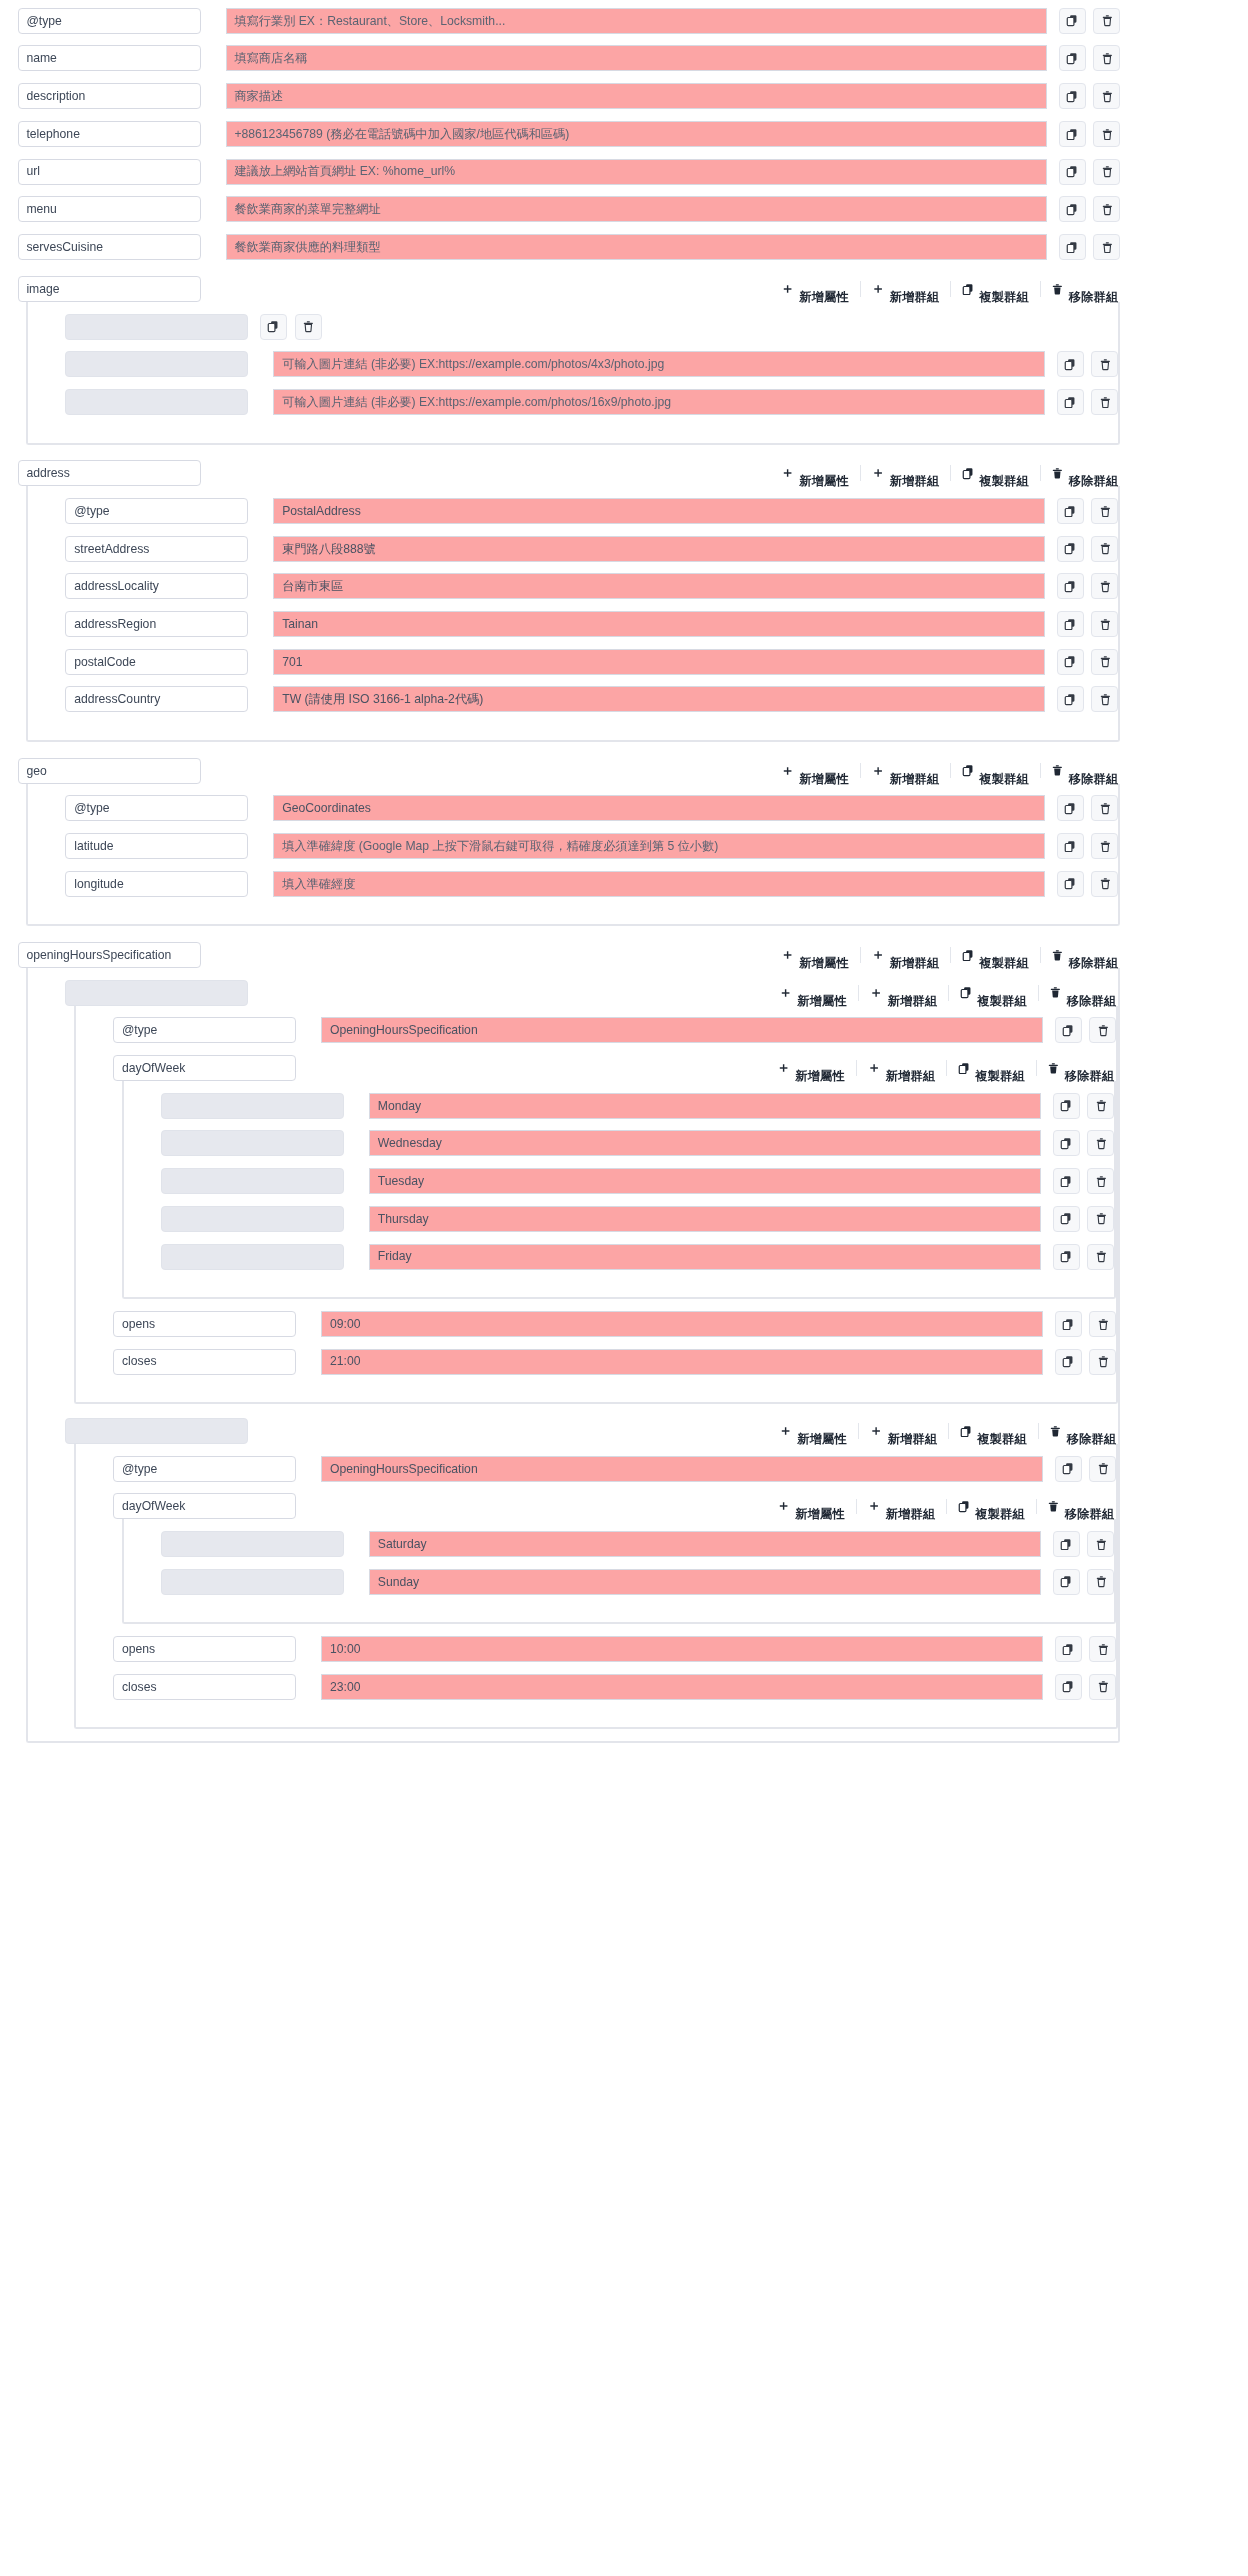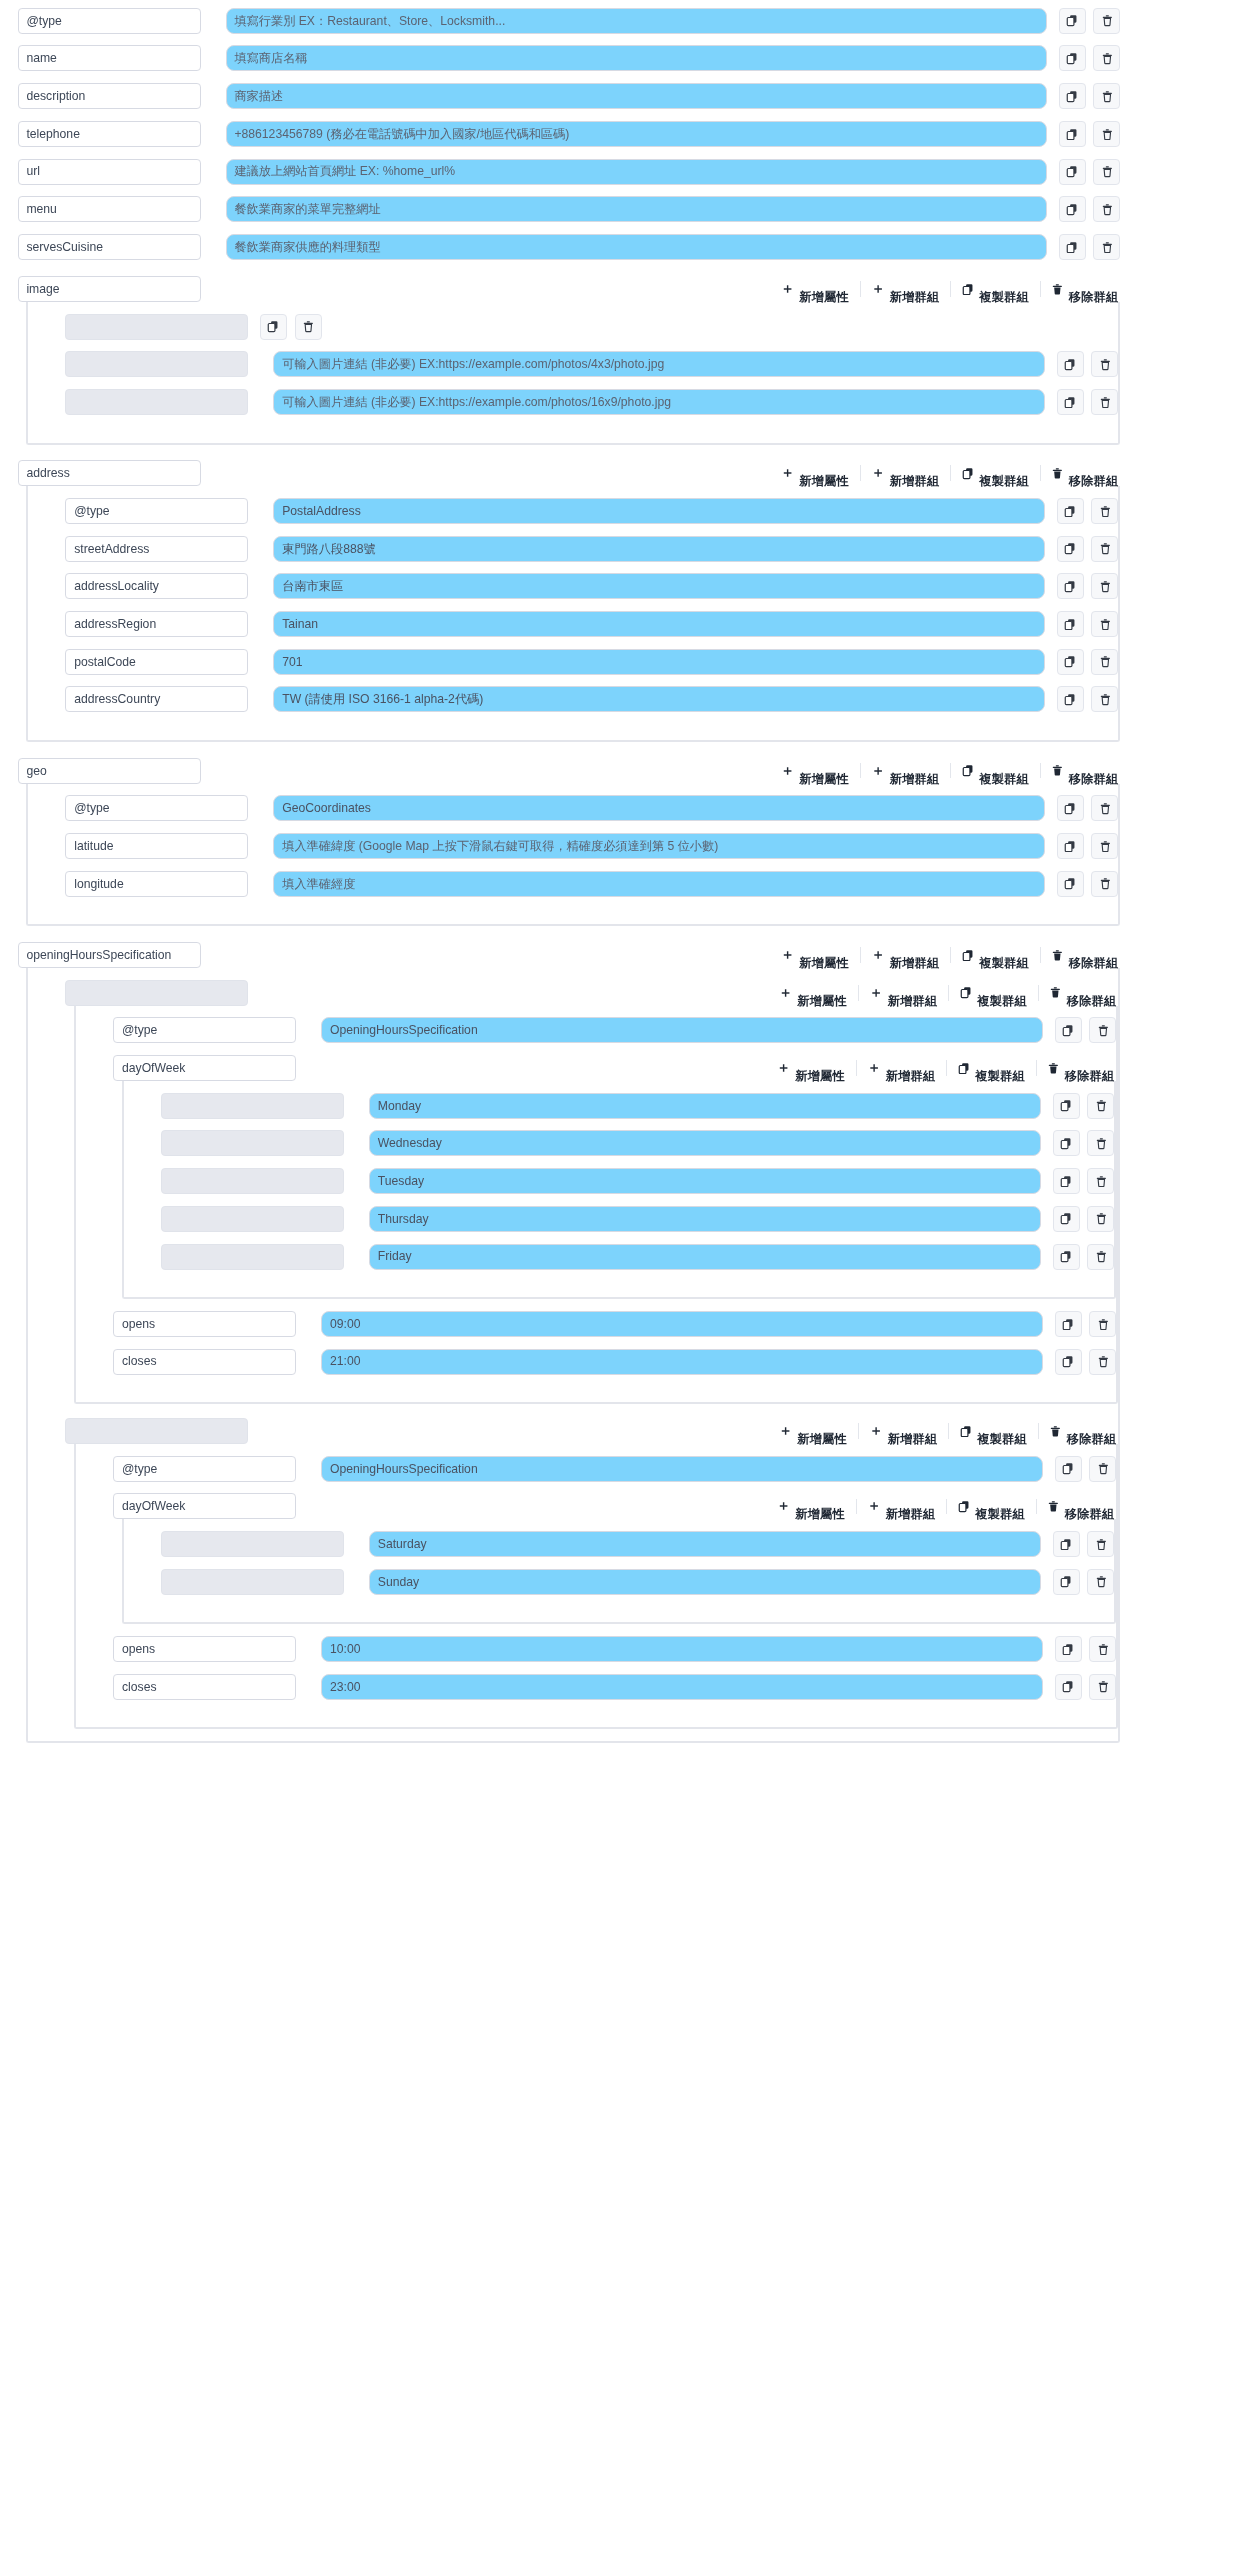--- a/index.html
+++ b/index.html
@@ -47,22 +47,22 @@
   .key-field.disabled {
     background: #e6e8ee;
     border-color: #e0e3ea;
     color: transparent;
   }
 
   .val-field {
     flex: 1 1 auto;
     height: 26px;
     border: 1px solid #d7dae3;
-    border-radius: 8px;
-    background: #7dd3fc;
+    border-radius: 0;
+    background: #fca5a5;
     display: flex;
     align-items: center;
     padding: 0 7.8px;
     margin-left: 25px;
     font-size: 12.2px;
     color: #4a5262;
     line-height: 1;
     overflow: hidden;
     white-space: nowrap;
   }

